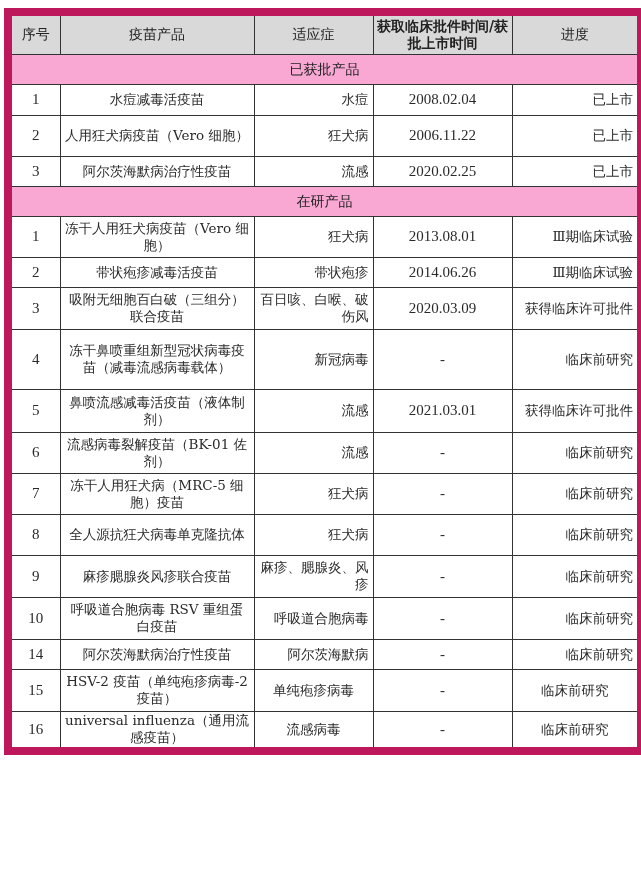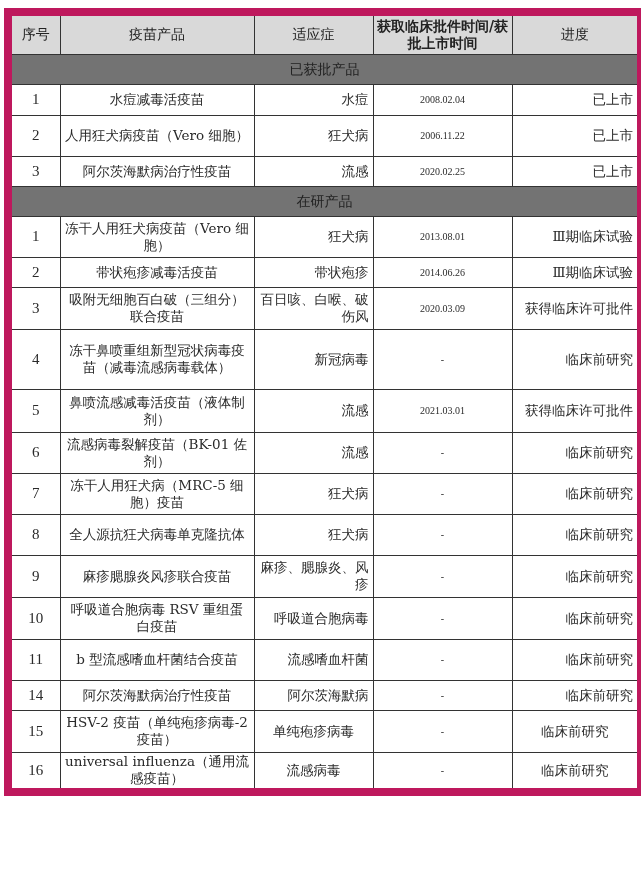--- a/index.html
+++ b/index.html
@@ -5,25 +5,25 @@
     html, body { margin: 0; padding: 0; background: #ffffff; }
     body { width: 641px; height: 870px; position: relative; overflow: hidden;
            font-family: "DejaVu Serif", "Liberation Serif", serif; color: #2a2a2a; }
     table { position: absolute; left: 4px; top: 8px; width: 633px;
             border-collapse: collapse; table-layout: fixed;
             border: 8px solid #be185d; }
     td, th { border: 1px solid #333; padding: 0 4px; font-size: 13.5px;
              line-height: 17px; font-weight: normal; vertical-align: middle;
              word-break: break-all; }
     th { background: #d9d9d9; text-align: center; color: #222; font-size: 14px; }
-    td.sec { background: #737373; text-align: center; font-size: 14px; color: #222; }
+    td.sec { background: #f9a8d4; text-align: center; font-size: 14px; color: #222; }
     td.c { text-align: center; }
     td.l { text-align: right; }
     td.num { font-family: "Liberation Serif", serif; font-size: 15px; }
-    td.date { font-family: "Liberation Serif", serif; font-size: 10px; }
+    td.date { font-family: "Liberation Serif", serif; font-size: 15px; }
   </style>
 </head>
 <body>
 
 <table>
   <colgroup>
     <col style="width:52px">
     <col style="width:194px">
     <col style="width:119px">
     <col style="width:139px">
@@ -129,27 +129,20 @@
         <td class="c date">-</td>
         <td class="l">临床前研究</td>
       </tr>
       <tr style="height: 42px;">
         <td class="c num">10</td>
         <td class="c">呼吸道合胞病毒 RSV 重组蛋白疫苗</td>
         <td class="l">呼吸道合胞病毒</td>
         <td class="c date">-</td>
         <td class="l">临床前研究</td>
       </tr>
-      <tr style="height: 41px;">
-        <td class="c num">11</td>
-        <td class="c">b 型流感嗜血杆菌结合疫苗</td>
-        <td class="l">流感嗜血杆菌</td>
-        <td class="c date">-</td>
-        <td class="l">临床前研究</td>
-      </tr>
       <tr style="height: 30px;">
         <td class="c num">14</td>
         <td class="c">阿尔茨海默病治疗性疫苗</td>
         <td class="l">阿尔茨海默病</td>
         <td class="c date">-</td>
         <td class="l">临床前研究</td>
       </tr>
       <tr style="height: 42px; margin-top: 24px;">
         <td class="c num">15</td>
         <td class="c">HSV-2 疫苗（单纯疱疹病毒-2 疫苗）</td>

